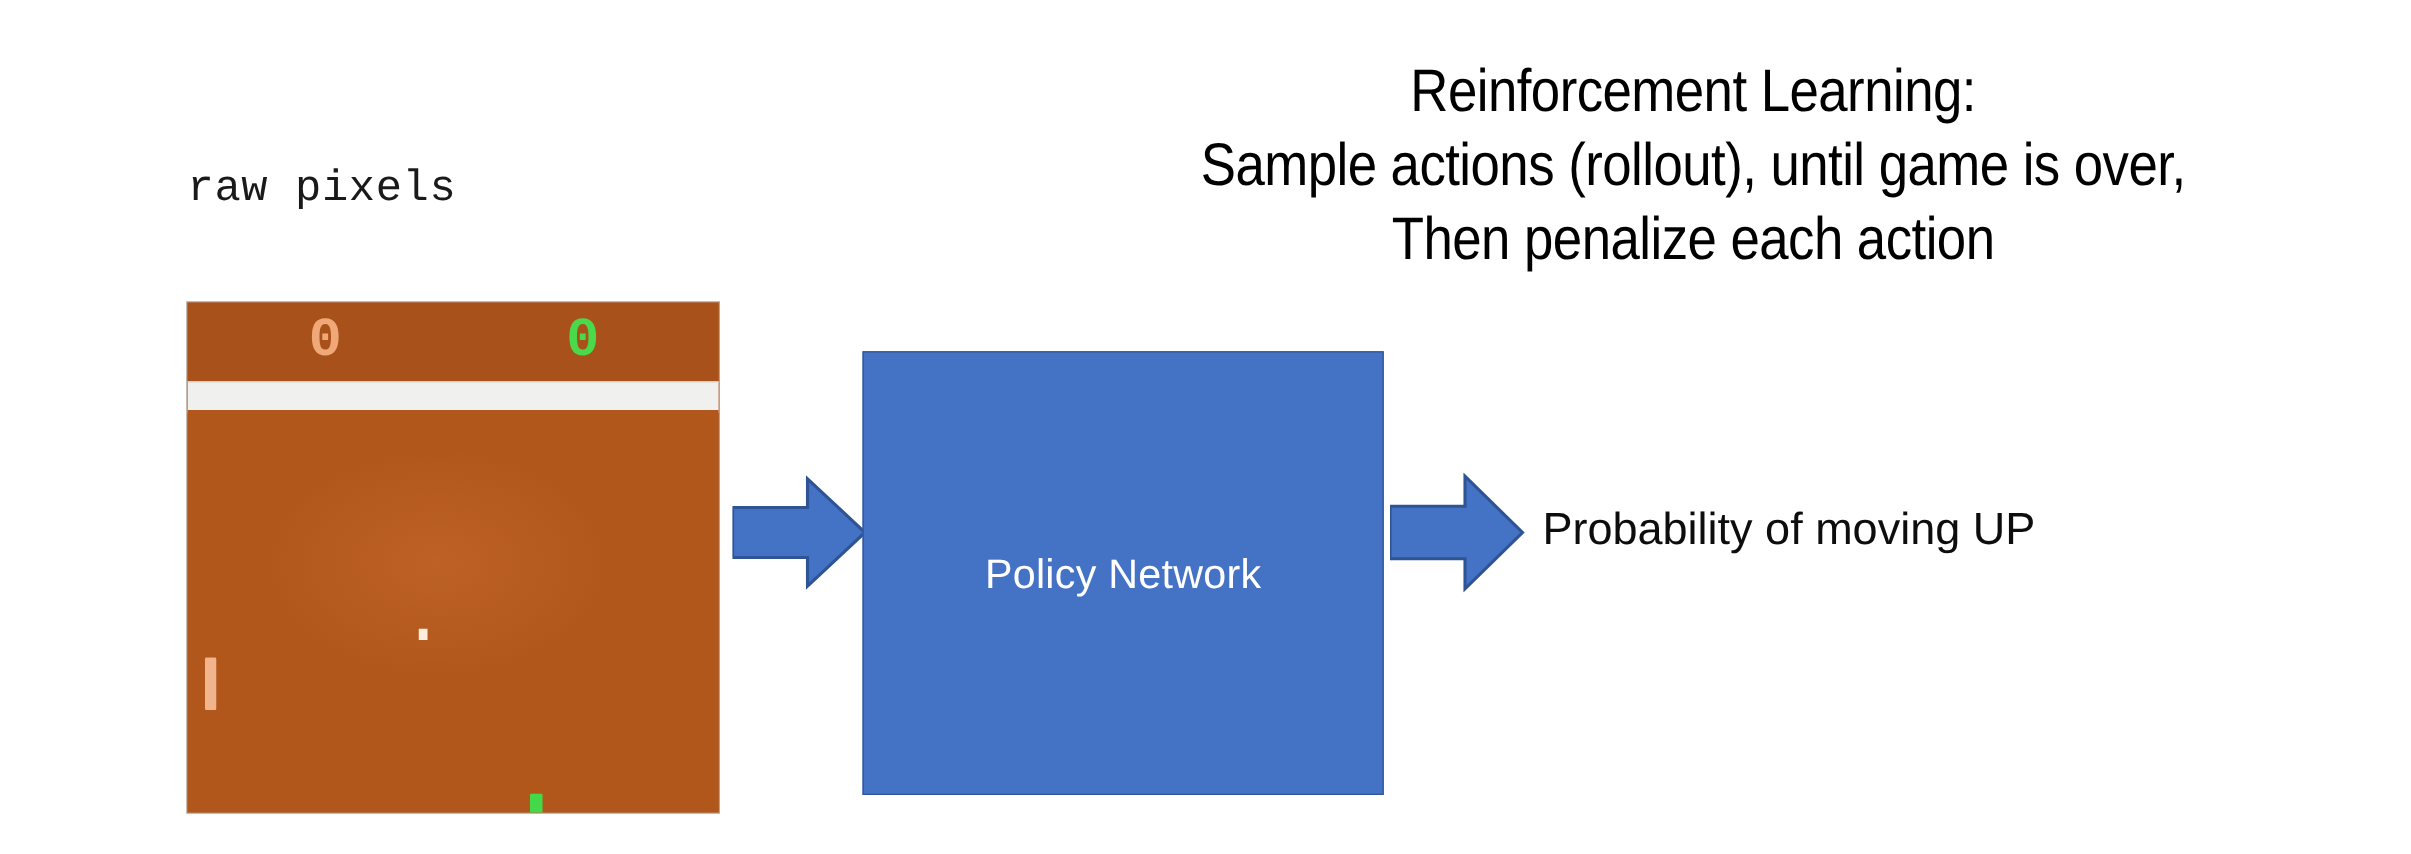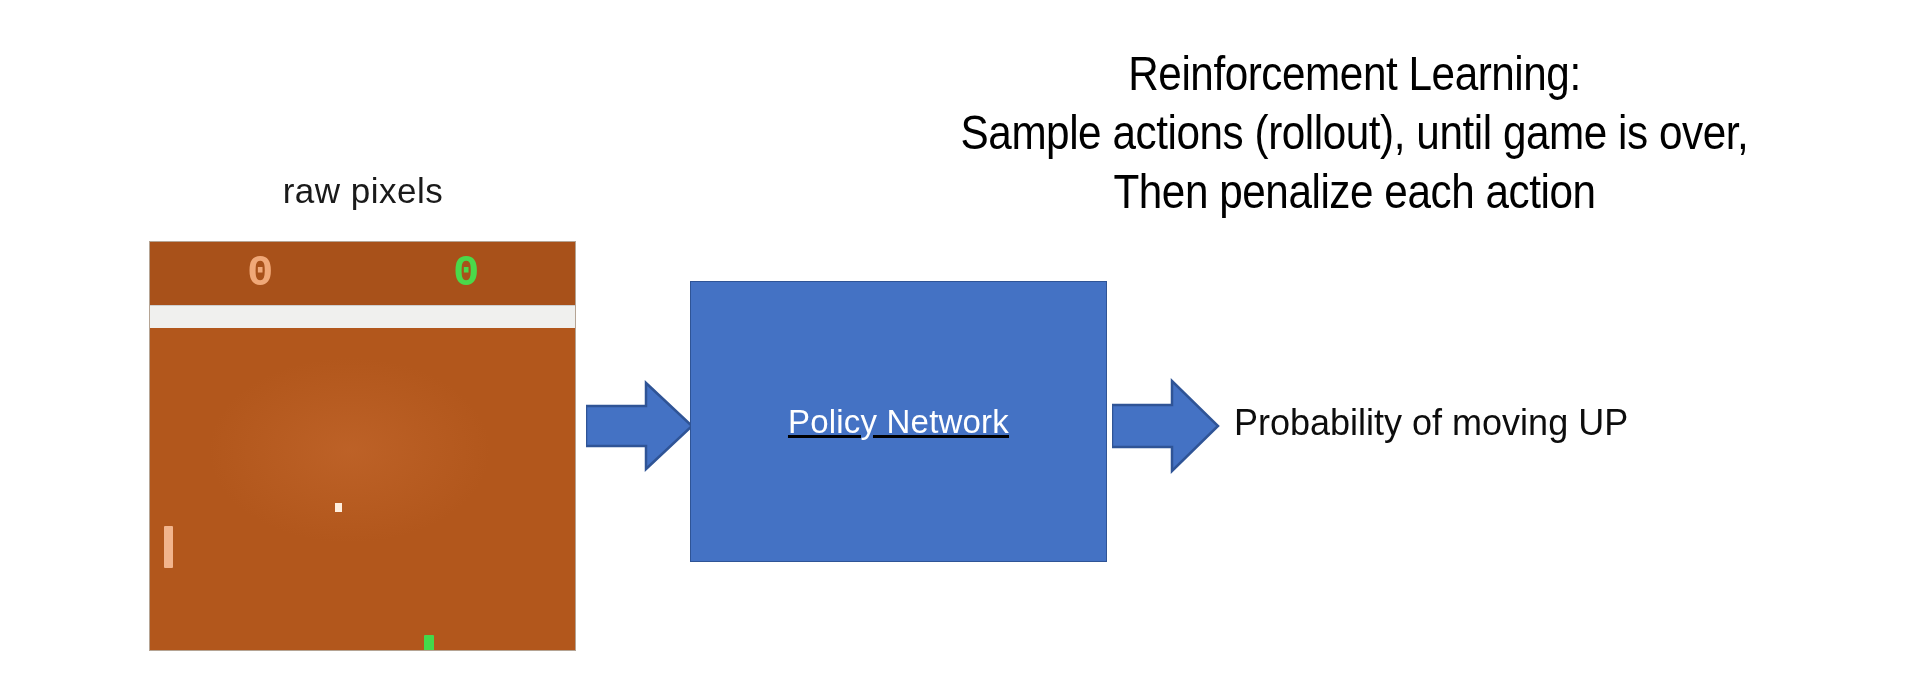--- a/index.html
+++ b/index.html
@@ -36,26 +36,24 @@
   #headline .hl-line-1 { padding-left: 0px; }
   #headline .hl-line-2 { padding-left: 0px; }
   #headline .hl-line-3 { padding-left: 0px; }
 
   
   #raw-pixels-caption {
     position: absolute;
     left: 150px;
     top: 131px;
     width: 426px;
-    text-align: center;
     font-size: 35px;
     color: #1a1a1a;
-    font-family: Liberation Sans, sans-serif;
+    font-family: Liberation Mono, monospace;
     letter-spacing: 0.5px;
-    margin-top: 40px;
   }
 
   
   #pong-frame {
     position: absolute;
     left: 150px;
     top: 242px;
     width: 425px;
     height: 408px;
     background: #b2571c;
@@ -133,28 +131,27 @@
   }
   #arrow-in  { left: 586px; top: 380px; width: 108px; height: 92px; }
   #arrow-out { left: 1112px; top: 378px; width: 108px; height: 96px; }
 
   
   #policy-box {
     position: absolute;
     left: 690px;
     top: 281px;
     width: 417px;
-    height: 281px;
+    height: 355px;
     background: #4472c4;
     border: 1px solid #2f5496;
     box-sizing: border-box;
     display: flex;
     align-items: center;
     justify-content: center;
-    text-decoration: underline;
   }
   #policy-box .policy-label {
     color: #ffffff;
     font-size: 33px;
     font-family: "Liberation Sans", sans-serif;
     letter-spacing: 0.2px;
   }
 
   
   #output-label {

